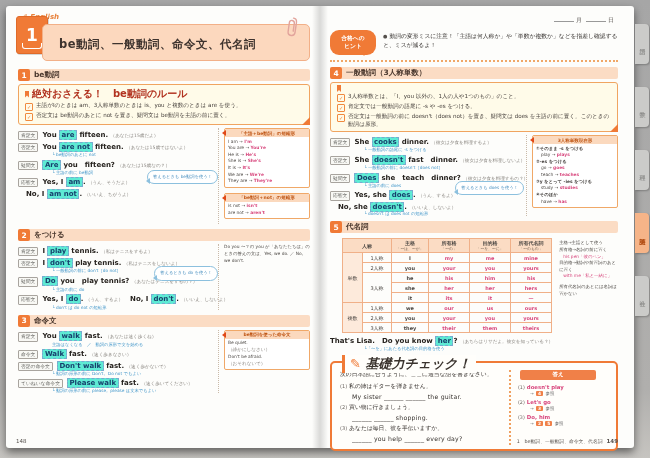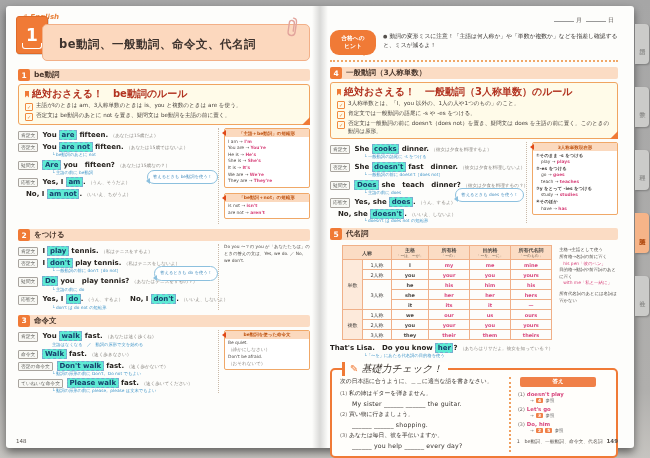--- a/index.html
+++ b/index.html
@@ -87,21 +87,21 @@
   .ptable th{background:#fbdcc4;font-weight:bold;height:13px;}
   .ptable th .sub{display:block;font-size:3.8px;font-weight:normal;color:#6b5a4c;}
   .ptable td.grp{background:#fdeadb;width:13px;}
   .ptable td.per{width:22px;}
   .ptable td.pk{color:#d8487e;font-weight:bold;width:34px;}
   .ptable td.sj{font-weight:bold;width:30px;}
   .p-notes{flex:1;padding-top:4px;}
 
   
   .check{position:relative;border:2px solid #f07a36;border-radius:5px;margin-top:10px;padding:7px 6px 4px 8px;display:flex;background:#fffefb;}
-  .check-title{position:absolute;top:-8px;left:10px;background:#fffefb;padding:0 5px;font-size:10px;font-weight:normal;
+  .check-title{position:absolute;top:-8px;left:10px;background:#fffefb;padding:0 5px;font-size:13px;font-weight:bold;
                font-style:italic;color:#3a332e;border-left:3px solid #f07a36;}
   .check-title .pencil{color:#f07a36;font-style:normal;}
   .check-main{flex:1;padding-right:7px;}
   .check-ans{width:92px;flex:none;border-left:2px dotted #f0a060;padding-left:7px;}
   .instruction{font-size:5.8px;color:#37322e;margin-bottom:3px;}
   .q-line{font-size:5.8px;color:#37322e;margin-top:2px;}
   .q-no{color:#6b6560;font-size:5px;margin-right:2px;}
   .q-en{font-size:6.2px;color:#37322e;margin:2px 0 3px 12px;letter-spacing:.2px;}
   .ans-head{background:#f08048;color:#fff;font-size:5.5px;font-weight:bold;text-align:center;border-radius:2px;
             padding:1.5px 0;margin:0 14px 4px 2px;}
@@ -302,21 +302,20 @@
       <div class="hint-text"><span class="bullet">●</span><span>動詞の変形ミスに注意！「主語は何人称か」や「単数か複数か」などを指差し確認すると、ミスが減るよ！</span></div>
     </div>
 
     <div class="sec-bar">
       <span class="sec-num">4</span>
       <span class="sec-title">一般動詞（3人称単数）</span>
     </div>
     <div class="rulebox">
       <div class="rule-head">
           <span class="ribbon"></span>
-          <span>絶対おさえる！　一般動詞（3人称単数）のルール</span>
         </div>
       <div class="rule-line">
           <span class="chk">✓</span>
           <span>3人称単数とは、「I、you 以外の、1人の人や1つのもの」のこと。</span>
         </div>
       <div class="rule-line">
           <span class="chk">✓</span>
           <span>肯定文では一般動詞の語尾に -s や -es をつける。</span>
         </div>
       <div class="rule-line">

